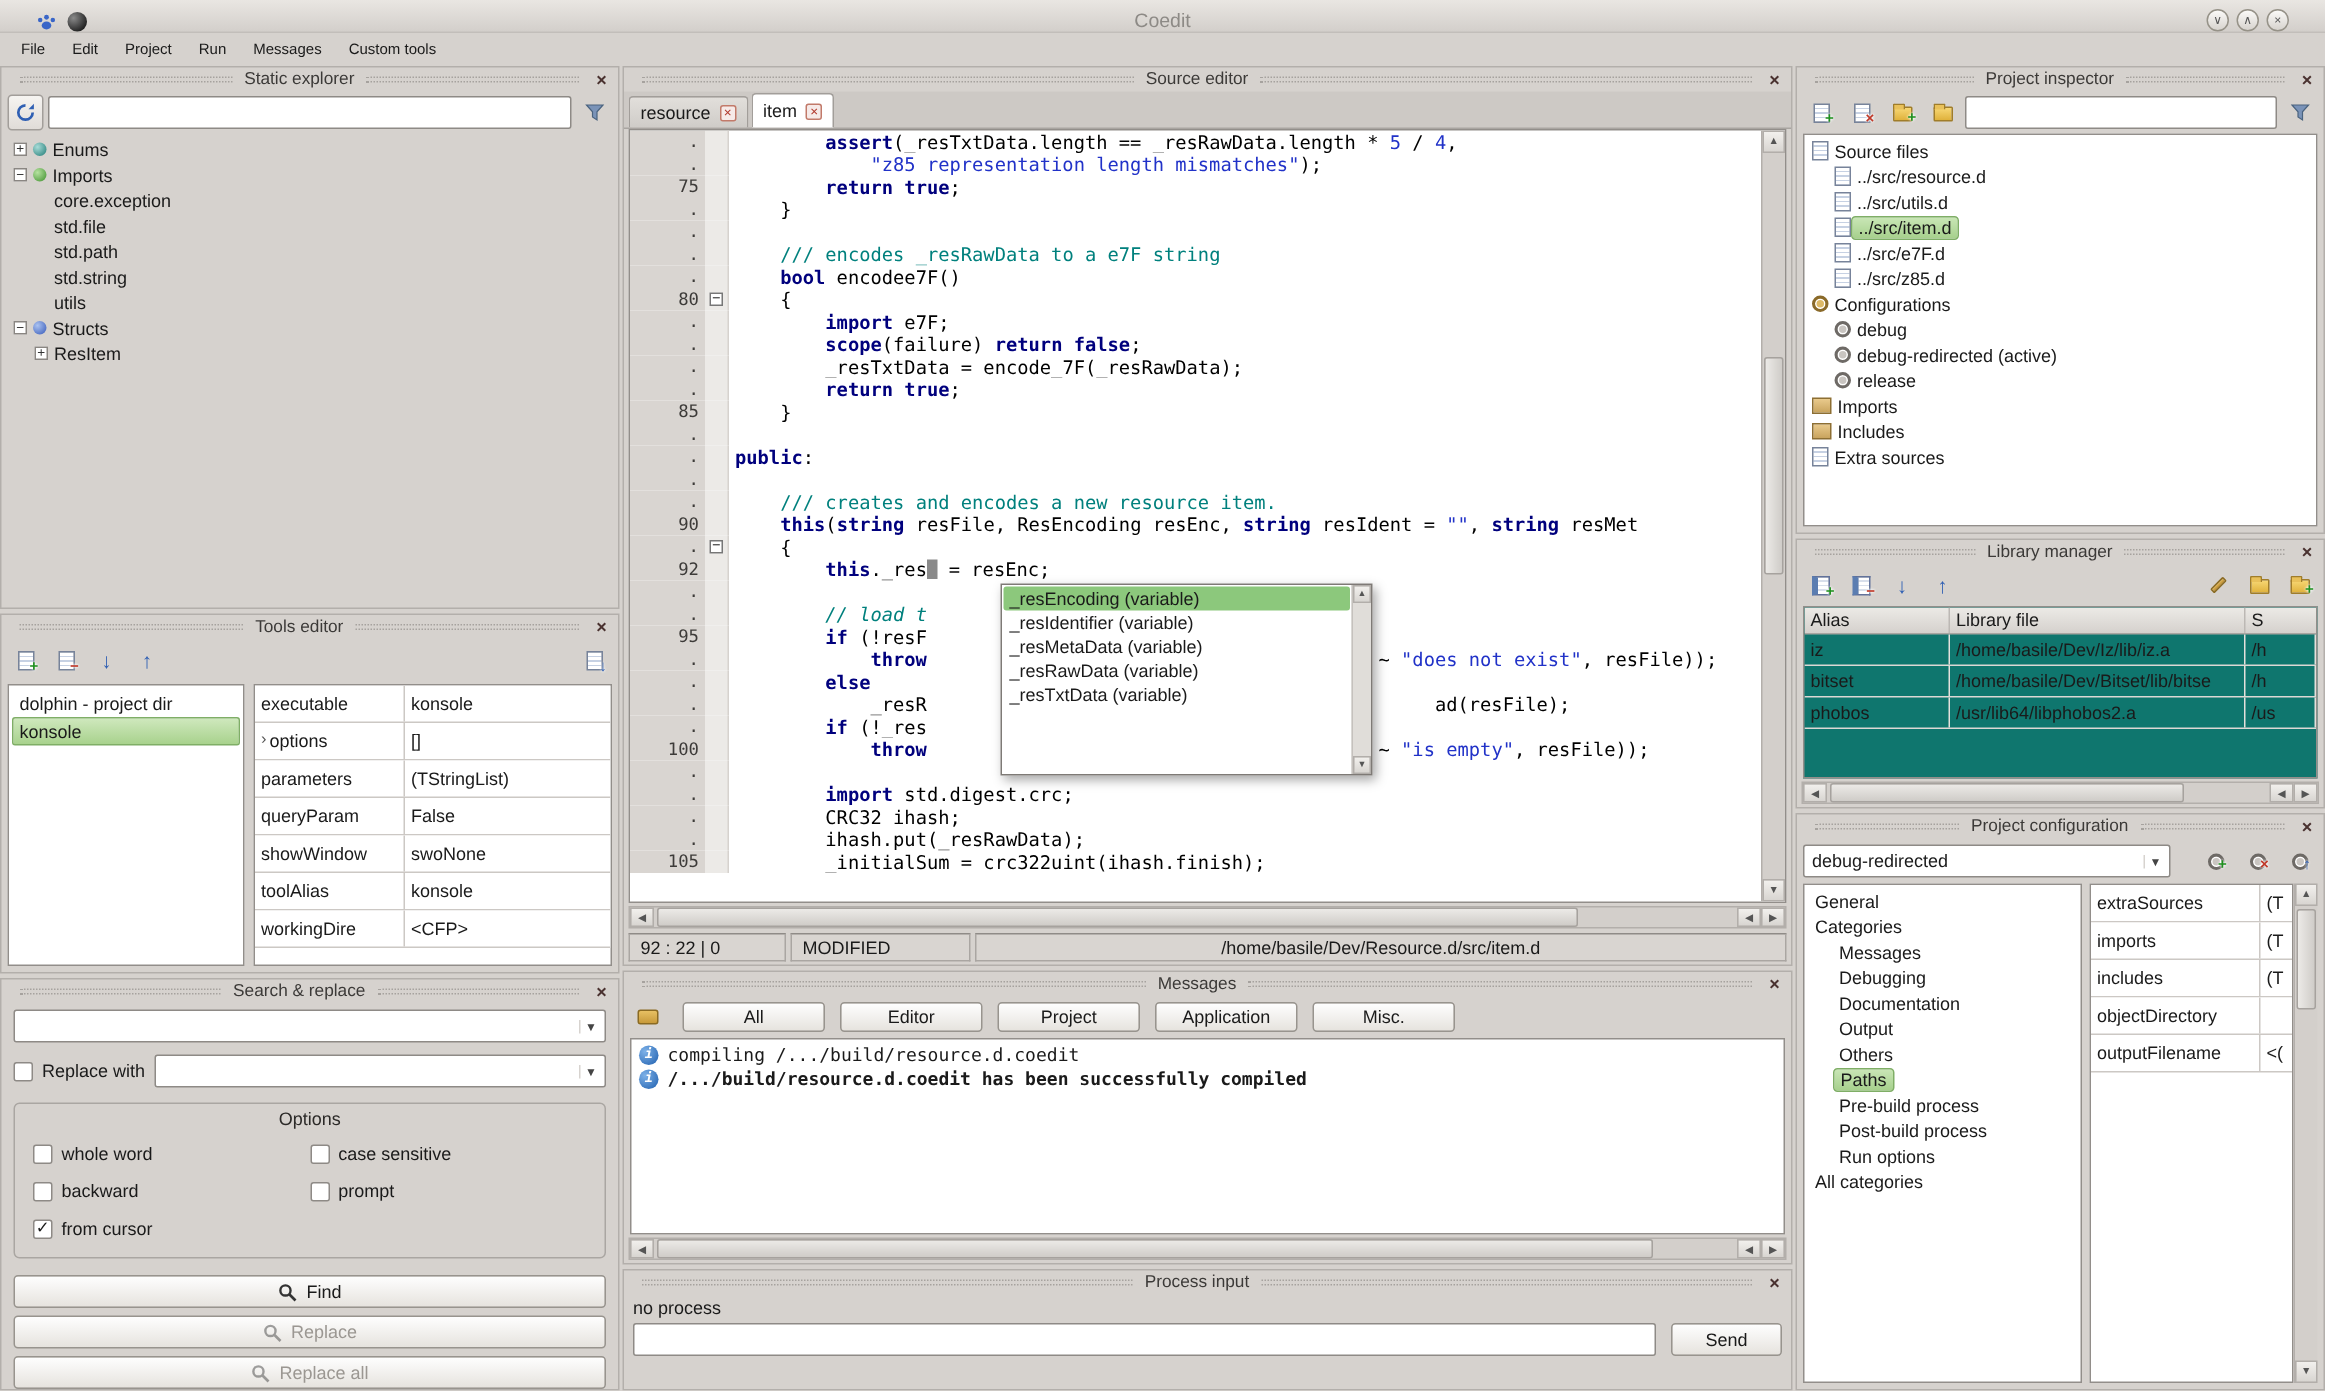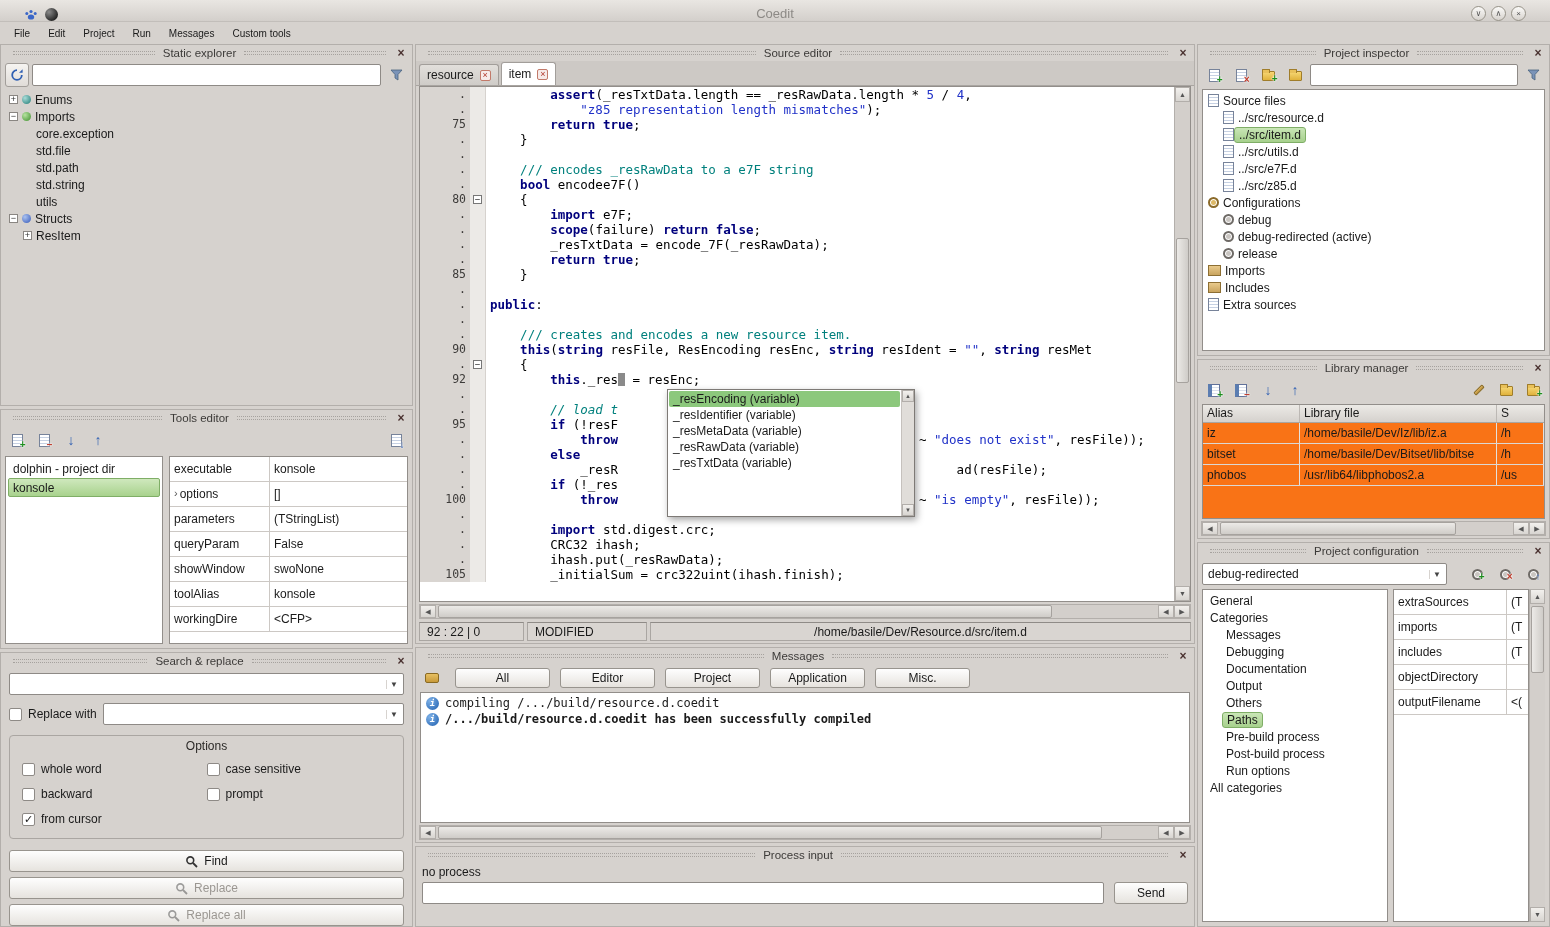--- a/index.html
+++ b/index.html
@@ -110,21 +110,21 @@
 .msg-list{flex:1;margin:0 4px;background:#fff;border:1px solid #928e8a;overflow:hidden;padding:2px;min-height:0}
 .msg-row{height:16px;display:flex;align-items:center;gap:6px;padding:0 3px;font-family:"DejaVu Sans Mono",monospace;font-size:12px;white-space:nowrap}
 .msg-row.bold{font-weight:bold}
 
 
 .pi-label{margin:2px 6px 0;font-size:12px}
 .pi-row{display:flex;gap:10px;margin:3px 6px 5px;align-items:center}
 .pi-row .btn{width:74px;flex:none}
 
 
-.lib-table{flex:1;margin:0 4px;background:#f97316;border:1px solid #928e8a;overflow:hidden;display:flex;flex-direction:column;min-height:0}
+.lib-table{flex:1;margin:0 4px;background:#0f766e;border:1px solid #928e8a;overflow:hidden;display:flex;flex-direction:column;min-height:0}
 .lib-head{display:flex;height:18px;flex:none;background:linear-gradient(#eceae6,#d5d1cd);border-bottom:1px solid #a9a5a1}
 .lib-col{padding:1px 4px;border-right:1px solid #bcb8b4;font-size:12px;overflow:hidden;white-space:nowrap}
 .lib-col0{width:97px;flex:none}.lib-col1{width:197px;flex:none}.lib-col2{flex:1;border-right:none}
 .lib-row{display:flex;height:21px;border-bottom:1px solid #dcd8d4;align-items:center}
 .lib-row .lib-col{border-right:1px solid #e4e0dc;height:100%;padding-top:3px}
 
 
 .cfg-top{display:flex;align-items:center;gap:4px;margin:3px 4px}
 .cfg-top .combo{width:245px;flex:none}
 .cfg-body{flex:1;display:flex;margin:0 4px 4px;min-height:0}
@@ -748,25 +748,25 @@
             <div class="tree-row" style="padding-left: 5px;">
               <span class="ico ico-page"></span>
               <span class="tree-label">Source files</span>
             </div>
             <div class="tree-row" style="padding-left: 20px;">
               <span class="ico ico-page"></span>
               <span class="tree-label">../src/resource.d</span>
             </div>
             <div class="tree-row" style="padding-left: 20px;">
               <span class="ico ico-page"></span>
-              <span class="tree-label pill">../src/item.d</span>
+              <span class="tree-label">../src/utils.d</span>
             </div>
             <div class="tree-row" style="padding-left: 20px;">
               <span class="ico ico-page"></span>
-              <span class="tree-label">../src/utils.d</span>
+              <span class="tree-label pill">../src/item.d</span>
             </div>
             <div class="tree-row" style="padding-left: 20px;">
               <span class="ico ico-page"></span>
               <span class="tree-label">../src/e7F.d</span>
             </div>
             <div class="tree-row" style="padding-left: 20px;">
               <span class="ico ico-page"></span>
               <span class="tree-label">../src/z85.d</span>
             </div>
             <div class="tree-row" style="padding-left: 5px;">

